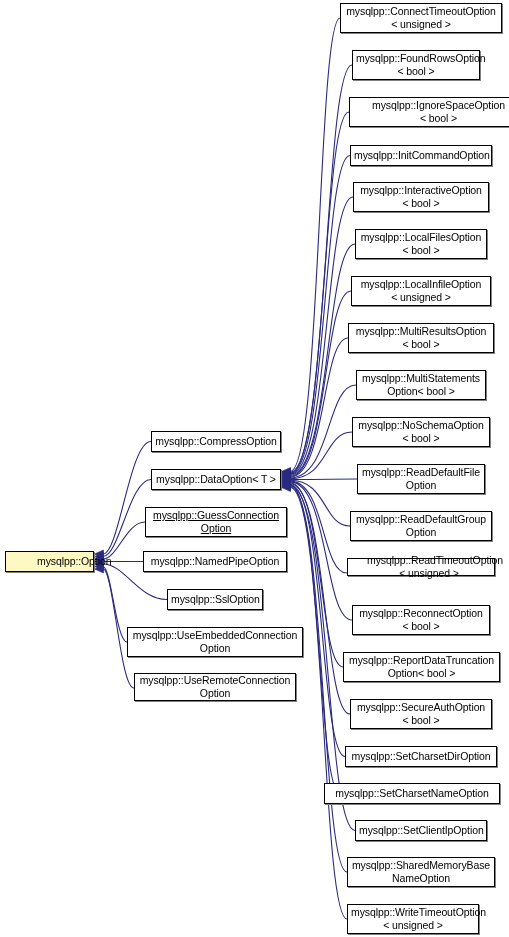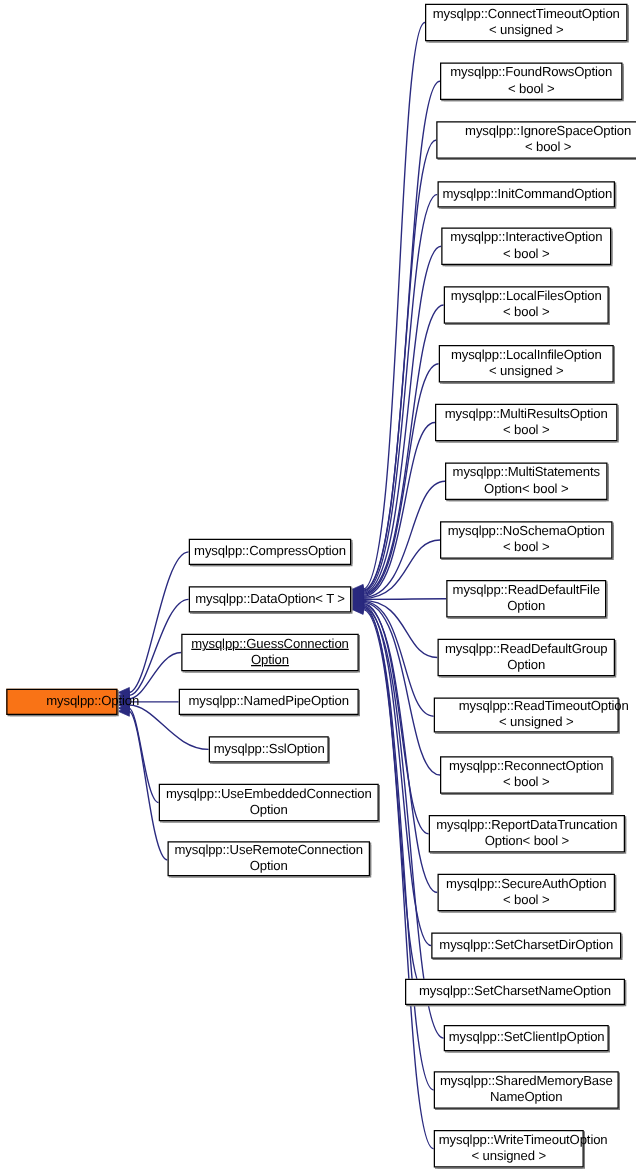--- a/index.html
+++ b/index.html
@@ -34,21 +34,21 @@
     text-align: center;
     display: flex;
     align-items: center;
     justify-content: center;
     white-space: pre-line;
     box-shadow: 2px 2px 0 -1px #808080, 2px 0 0 -1px #808080, 0 2px 0 -1px #808080;
     letter-spacing: -0.1px;
     z-index: 2;
   }
   .node.root {
-    background: #f97316;
+    background: #fef9c3;
     padding-left: 28px;
   }
   .node .label {
     display: block;
     width: 100%;
     padding: 0 3px;
     box-sizing: border-box;
   }
 </style>
 </head>
@@ -119,49 +119,49 @@
     <div class="node" style="left: 145px; top: 507px; width: 142px; height: 30px; text-decoration: underline;"><span class="label">mysqlpp::GuessConnection
 Option</span></div>
     <div class="node" style="left: 143px; top: 551px; width: 144px; height: 21px;"><span class="label">mysqlpp::NamedPipeOption</span></div>
     <div class="node" style="left: 167px; top: 589px; width: 96px; height: 21px;"><span class="label">mysqlpp::SslOption</span></div>
     <div class="node" style="left: 127px; top: 627px; width: 176px; height: 30px; justify-content: center;"><span class="label">mysqlpp::UseEmbeddedConnection
 Option</span></div>
     <div class="node" style="left: 134px; top: 673px; width: 162px; height: 28px;"><span class="label">mysqlpp::UseRemoteConnection
 Option</span></div>
     <div class="node" style="left: 340px; top: 3px; width: 162px; height: 30px;"><span class="label">mysqlpp::ConnectTimeoutOption
 &lt; unsigned &gt;</span></div>
-    <div class="node" style="left: 352px; top: 50px; width: 146px; height: 30px;"><span class="label">mysqlpp::FoundRowsOption
+    <div class="node" style="left: 352px; top: 50px; width: 128px; height: 30px;"><span class="label">mysqlpp::FoundRowsOption
 &lt; bool &gt;</span></div>
     <div class="node" style="left: 349px; top: 97px; width: 166px; height: 30px; padding-left: 13px;"><span class="label">mysqlpp::IgnoreSpaceOption
 &lt; bool &gt;</span></div>
     <div class="node" style="left: 350px; top: 145px; width: 142px; height: 21px;"><span class="label">mysqlpp::InitCommandOption</span></div>
     <div class="node" style="left: 353px; top: 182px; width: 136px; height: 30px; text-align: center;"><span class="label">mysqlpp::InteractiveOption
 &lt; bool &gt;</span></div>
     <div class="node" style="left: 355px; top: 229px; width: 132px; height: 30px;"><span class="label">mysqlpp::LocalFilesOption
 &lt; bool &gt;</span></div>
     <div class="node" style="left: 351px; top: 276px; width: 140px; height: 30px;"><span class="label">mysqlpp::LocalInfileOption
 &lt; unsigned &gt;</span></div>
     <div class="node" style="left: 348px; top: 323px; width: 146px; height: 30px;"><span class="label">mysqlpp::MultiResultsOption
 &lt; bool &gt;</span></div>
     <div class="node" style="left: 356px; top: 370px; width: 130px; height: 30px;"><span class="label">mysqlpp::MultiStatements
 Option&lt; bool &gt;</span></div>
     <div class="node" style="left: 352px; top: 417px; width: 138px; height: 30px;"><span class="label">mysqlpp::NoSchemaOption
 &lt; bool &gt;</span></div>
     <div class="node" style="left: 357px; top: 464px; width: 128px; height: 30px;"><span class="label">mysqlpp::ReadDefaultFile
 Option</span></div>
     <div class="node" style="left: 350px; top: 511px; width: 142px; height: 30px;"><span class="label">mysqlpp::ReadDefaultGroup
 Option</span></div>
-    <div class="node" style="left: 347px; top: 558px; width: 148px; height: 28px; padding-left: 16px;"><span class="label">mysqlpp::ReadTimeoutOption
+    <div class="node" style="left: 347px; top: 558px; width: 148px; height: 18px; padding-left: 16px;"><span class="label">mysqlpp::ReadTimeoutOption
 &lt; unsigned &gt;</span></div>
     <div class="node" style="left: 352px; top: 605px; width: 138px; height: 30px;"><span class="label">mysqlpp::ReconnectOption
 &lt; bool &gt;</span></div>
     <div class="node" style="left: 343px; top: 652px; width: 157px; height: 30px;"><span class="label">mysqlpp::ReportDataTruncation
 Option&lt; bool &gt;</span></div>
     <div class="node" style="left: 350px; top: 699px; width: 142px; height: 30px;"><span class="label">mysqlpp::SecureAuthOption
 &lt; bool &gt;</span></div>
     <div class="node" style="left: 345px; top: 746px; width: 152px; height: 21px;"><span class="label">mysqlpp::SetCharsetDirOption</span></div>
     <div class="node" style="left: 324px; top: 783px; width: 176px; height: 21px; justify-content: flex-end;"><span class="label">mysqlpp::SetCharsetNameOption</span></div>
     <div class="node" style="left: 355px; top: 820px; width: 132px; height: 21px;"><span class="label">mysqlpp::SetClientIpOption</span></div>
     <div class="node" style="left: 347px; top: 857px; width: 148px; height: 30px;"><span class="label">mysqlpp::SharedMemoryBase
 NameOption</span></div>
-    <div class="node" style="left: 347px; top: 904px; width: 120px; height: 30px; justify-content: center;"><span class="label">mysqlpp::WriteTimeoutOption
+    <div class="node" style="left: 347px; top: 904px; width: 132px; height: 30px; justify-content: center;"><span class="label">mysqlpp::WriteTimeoutOption
 &lt; unsigned &gt;</span></div>
   </div>
 
 </body></html>

